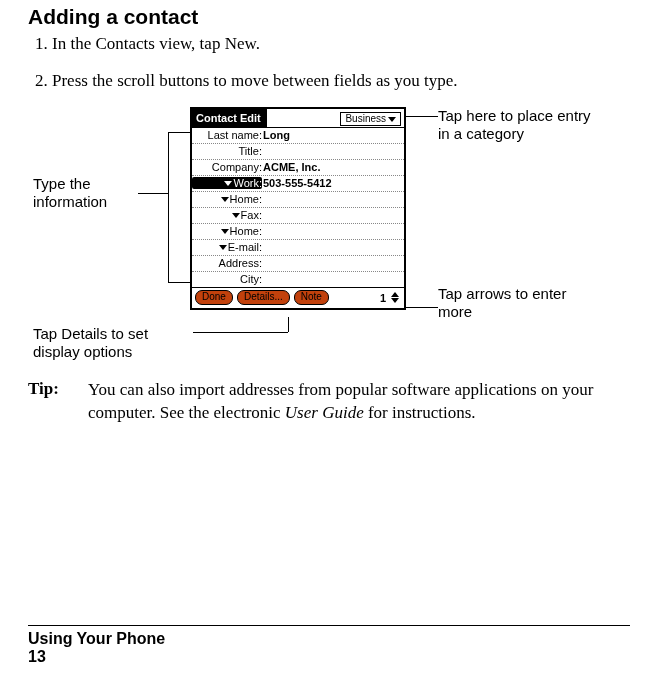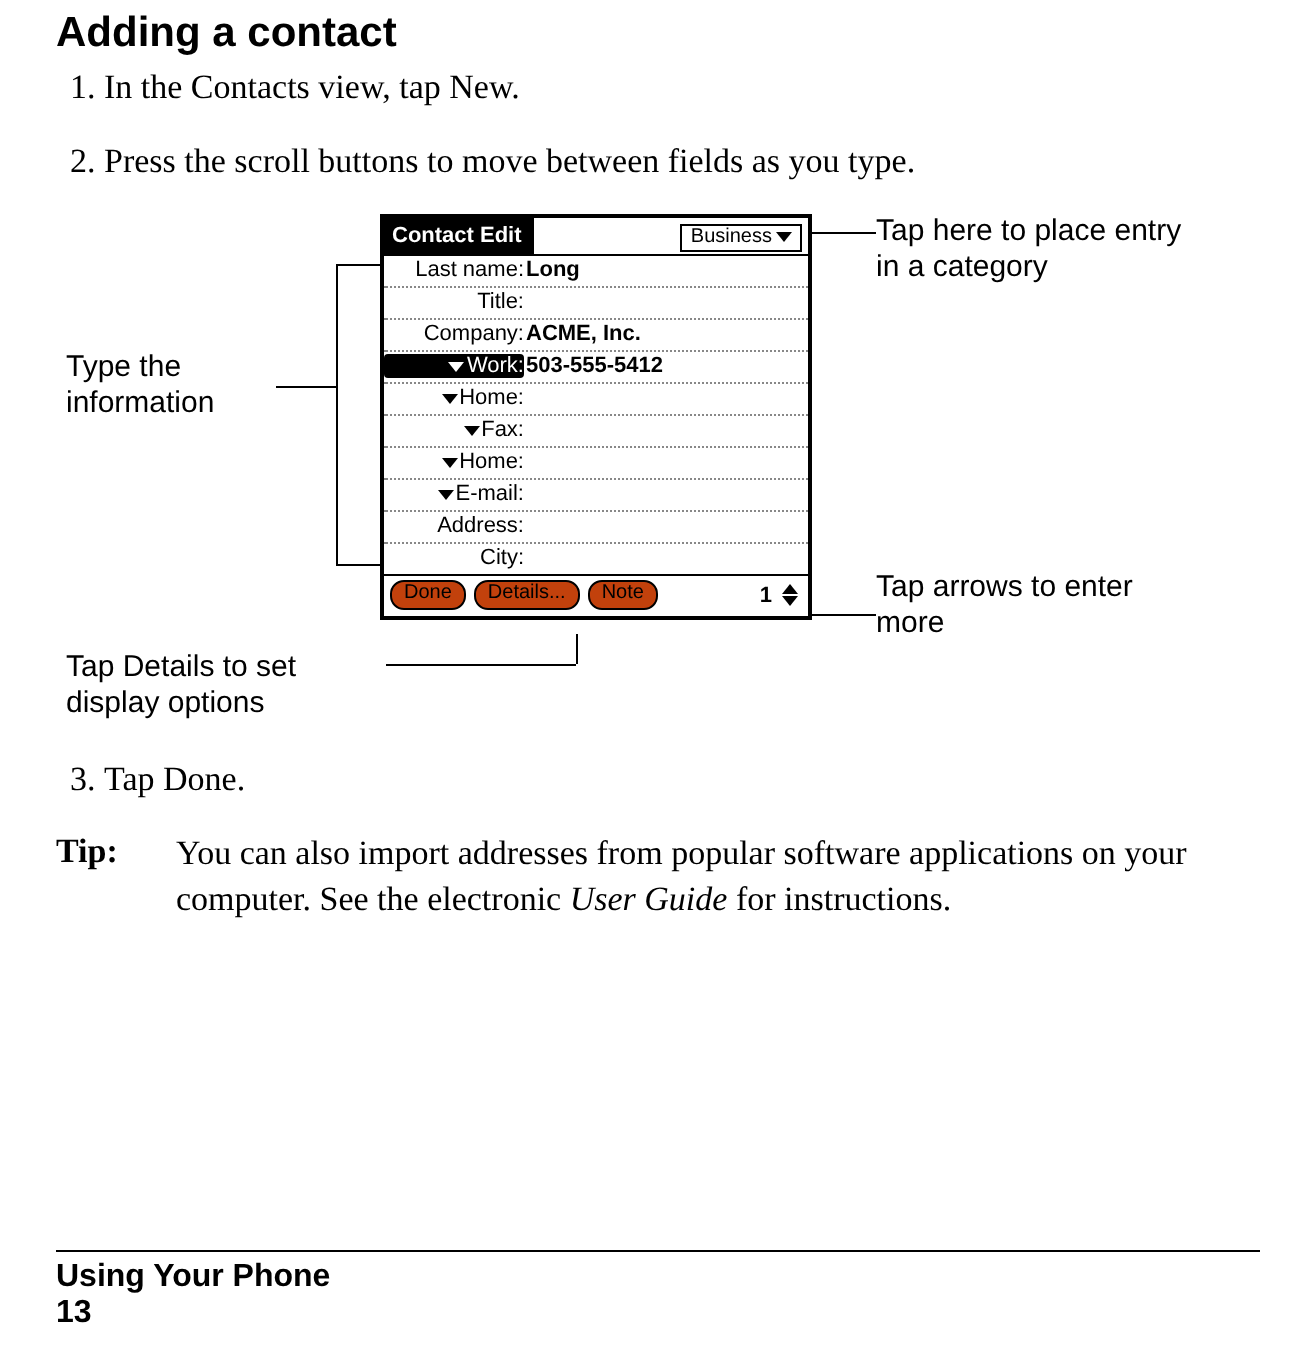--- a/index.html
+++ b/index.html
@@ -298,23 +298,20 @@
     <div class="vline" style="left:260px; top:210px; height:15px;"></div>
 
     <div class="callout" style="left:410px; top:0px; width:165px;">Tap here to place entry in a category</div>
     <div class="hline" style="left:376px; top:9px; width:34px;"></div>
 
     <div class="callout" style="left:410px; top:178px; width:130px;">Tap arrows to enter more</div>
     <div class="hline" style="left:376px; top:200px; width:34px;"></div>
 
   </div>
 
-  <ol start="3">
-    <li>Tap Done.</li>
-  </ol>
 
   <div class="tip-row">
     <div class="tip-label">Tip:</div>
     <div class="tip-text">
       <span>You can also import addresses from popular software applications on your computer. See the electronic </span><em>User Guide</em><span> for instructions.</span>
     </div>
   </div>
 
   <div class="footer">
     <span>Using Your Phone</span>

